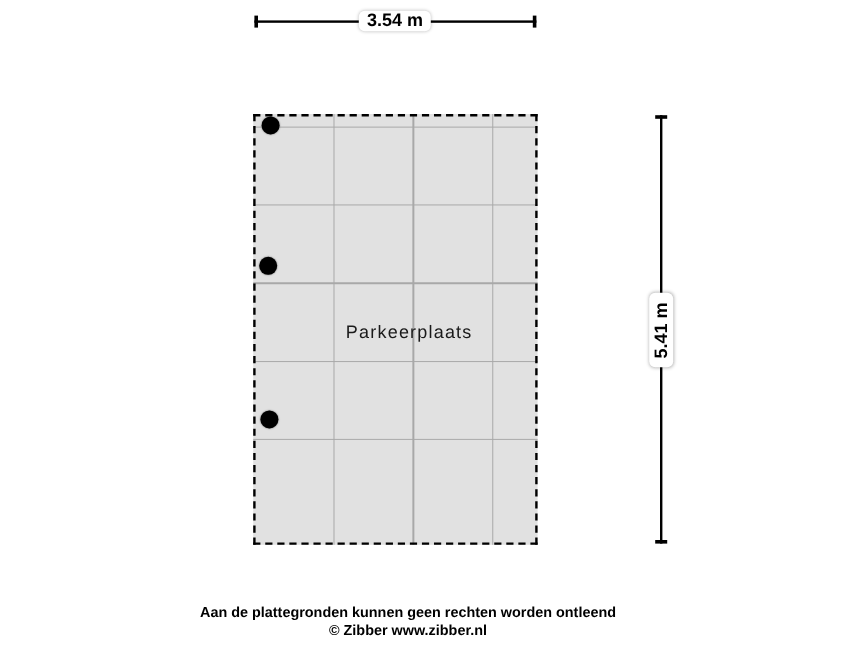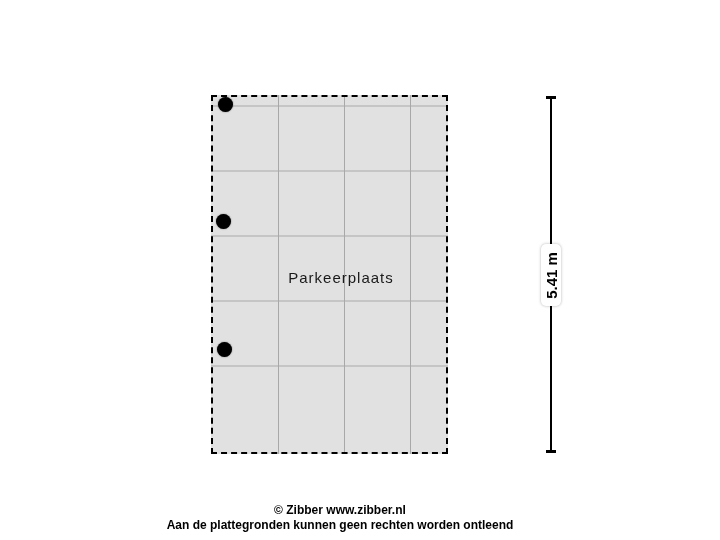--- a/index.html
+++ b/index.html
@@ -122,35 +122,43 @@
     line-height: 15px;
     color: #000;
     white-space: nowrap;
   }
 </style>
 </head>
 <body>
 
 <div class="canvas">
 
+  <div class="dim-h">
+    <div class="dim-line"></div>
+    <div class="tick start"></div>
+    <div class="tick end"></div>
+    <div class="dim-label-box">
+      <span>3.54 m</span>
+    </div>
+  </div>
 
   <div class="dim-v">
     <div class="dim-line"></div>
     <div class="tick start"></div>
     <div class="tick end"></div>
     <div class="dim-label-box">
       <span>5.41 m</span>
     </div>
   </div>
 
   <div class="room">
     <span class="room-label">Parkeerplaats</span>
   <div class="dot" style="left: 4.5px; top: -0.5px;"></div>
       <div class="dot" style="left: 3px; top: 117px;"></div>
       <div class="dot" style="left: 3.5px; top: 245px;"></div>
     </div>
 
   <div class="footer">
+    <div>Aan de plattegronden kunnen geen rechten worden ontleend</div>
     <div>© Zibber www.zibber.nl</div>
-    <div>Aan de plattegronden kunnen geen rechten worden ontleend</div>
   </div>
 
 </div>
 
 </body></html>

